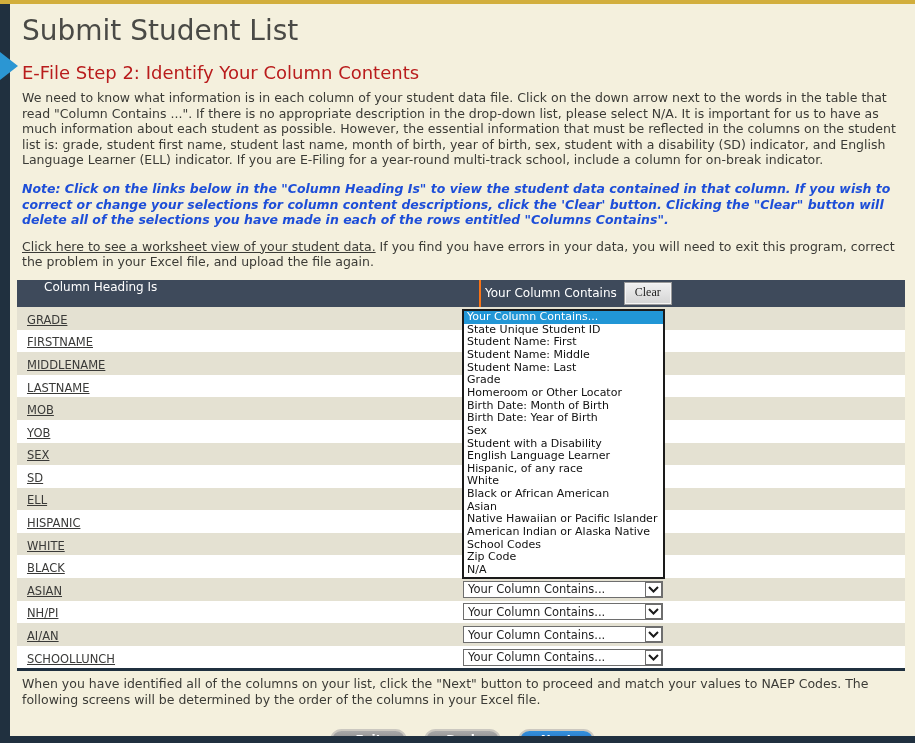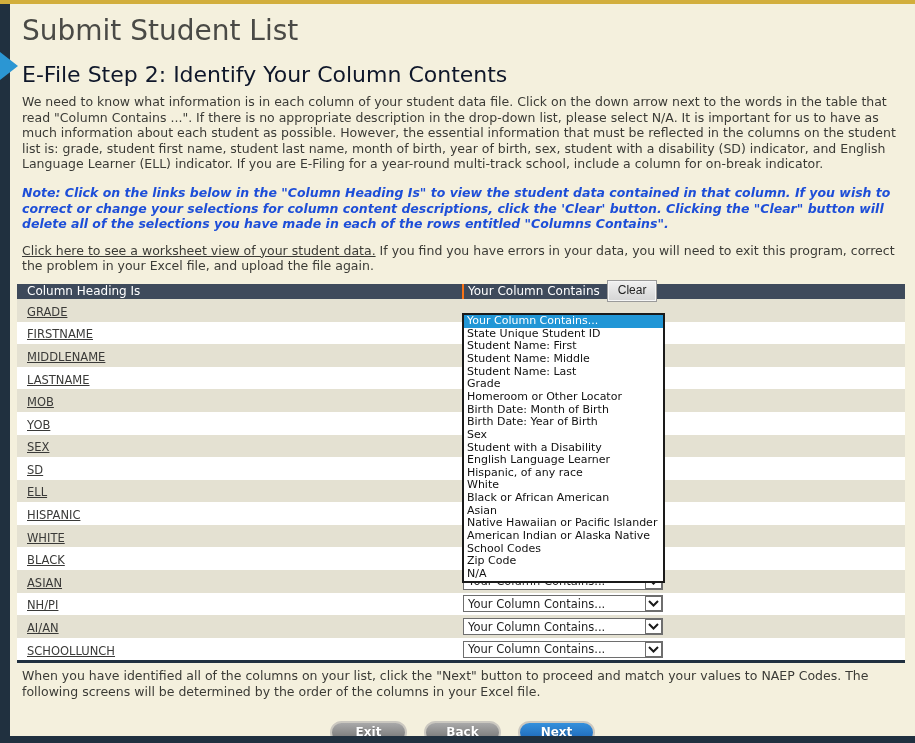--- a/index.html
+++ b/index.html
@@ -21,21 +21,21 @@
     border-left:18px solid #2b96d3;
   }
   .content { position:absolute; left:10px; top:4px; width:905px; }
 
   h1.page-title {
     margin:10px 0 0 12px;
     font-size:28px; font-weight:400; color:#4a4a46;
   }
   h2.step-heading {
     margin:15px 0 0 12px;
-    font-size:22px; font-weight:400; color:#0f172a;
+    font-size:18px; font-weight:400; color:#b91c1c;
   }
   p.intro {
     margin:7px 12px 0 12px;
     font-size:12.5px; line-height:15.6px; color:#3b3b36;
   }
   p.note {
     margin:13px 12px 0 12px;
     font-size:12.5px; line-height:15.6px; color:#1d4ed8;
     font-weight:bold; font-style:italic;
   }
@@ -45,33 +45,33 @@
   }
   a.worksheet-link { color:#3b3b36; text-decoration:underline; cursor:pointer; }
 
   .etable {
     position:relative;
     margin:10px 0 0 7px;
     width:888px;
     border-bottom:3px solid #20303f;
   }
   .thead {
-    display:flex; height:15px; background:#3e4a5b; color:#ffffff;
-    align-items:center; font-size:12px;
+    display:flex; height:27px; background:#3e4a5b; color:#ffffff;
+    font-size:12px;padding-left:17px;
   }
   .th-left  { width:445px; padding-left:10px; }
   .th-right { flex:1; display:flex; align-items:center; border-left:2px solid #f97316; padding-left:4px; height:100%; }
   .clear-btn {
     margin-left:8px;
     background:linear-gradient(#efefef,#d6d6d6);
     border:1px solid #f5f5f5;
     outline:1px solid #9a9a9a;
     font-size:12px; color:#222;
     padding:1px 9px 3px 9px;
-    font-family:Liberation Sans, sans-serif;
+    font-family:Liberation Serif, serif;
     cursor:pointer;
   }
   .trow { display:flex; height:22.6px; align-items:center; }
   .trow.odd  { background:#e4e1d2; }
   .trow.even { background:#ffffff; }
   .cell-left { width:446px; padding-left:10px; }
   .cell-right{ flex:1; height:100%; display:flex; align-items:center; }
   a.rowlink {
     font-size:11.5px; color:#3a3a38; text-decoration:underline; cursor:pointer;
   }

